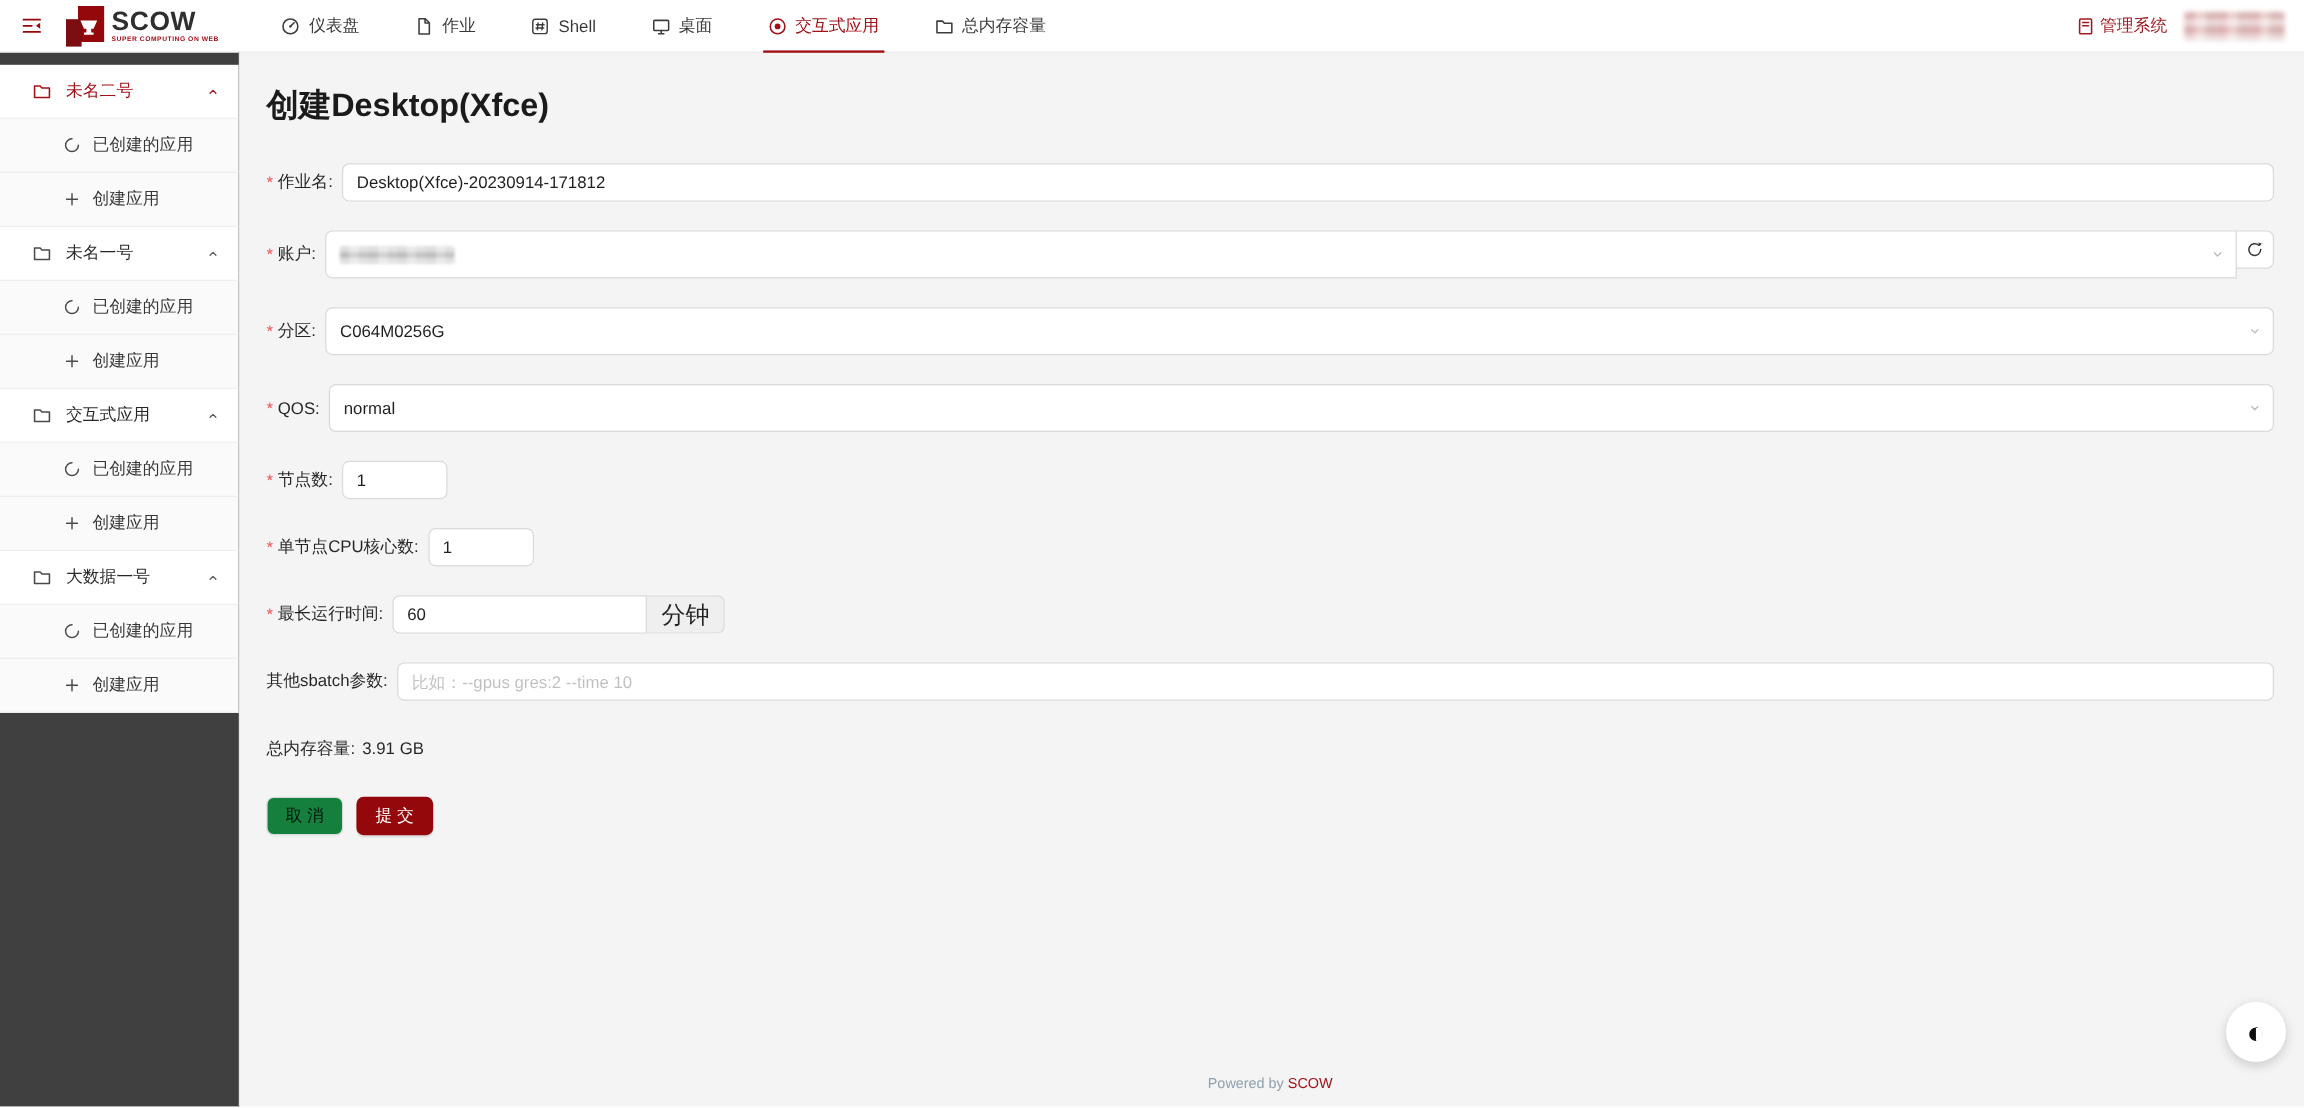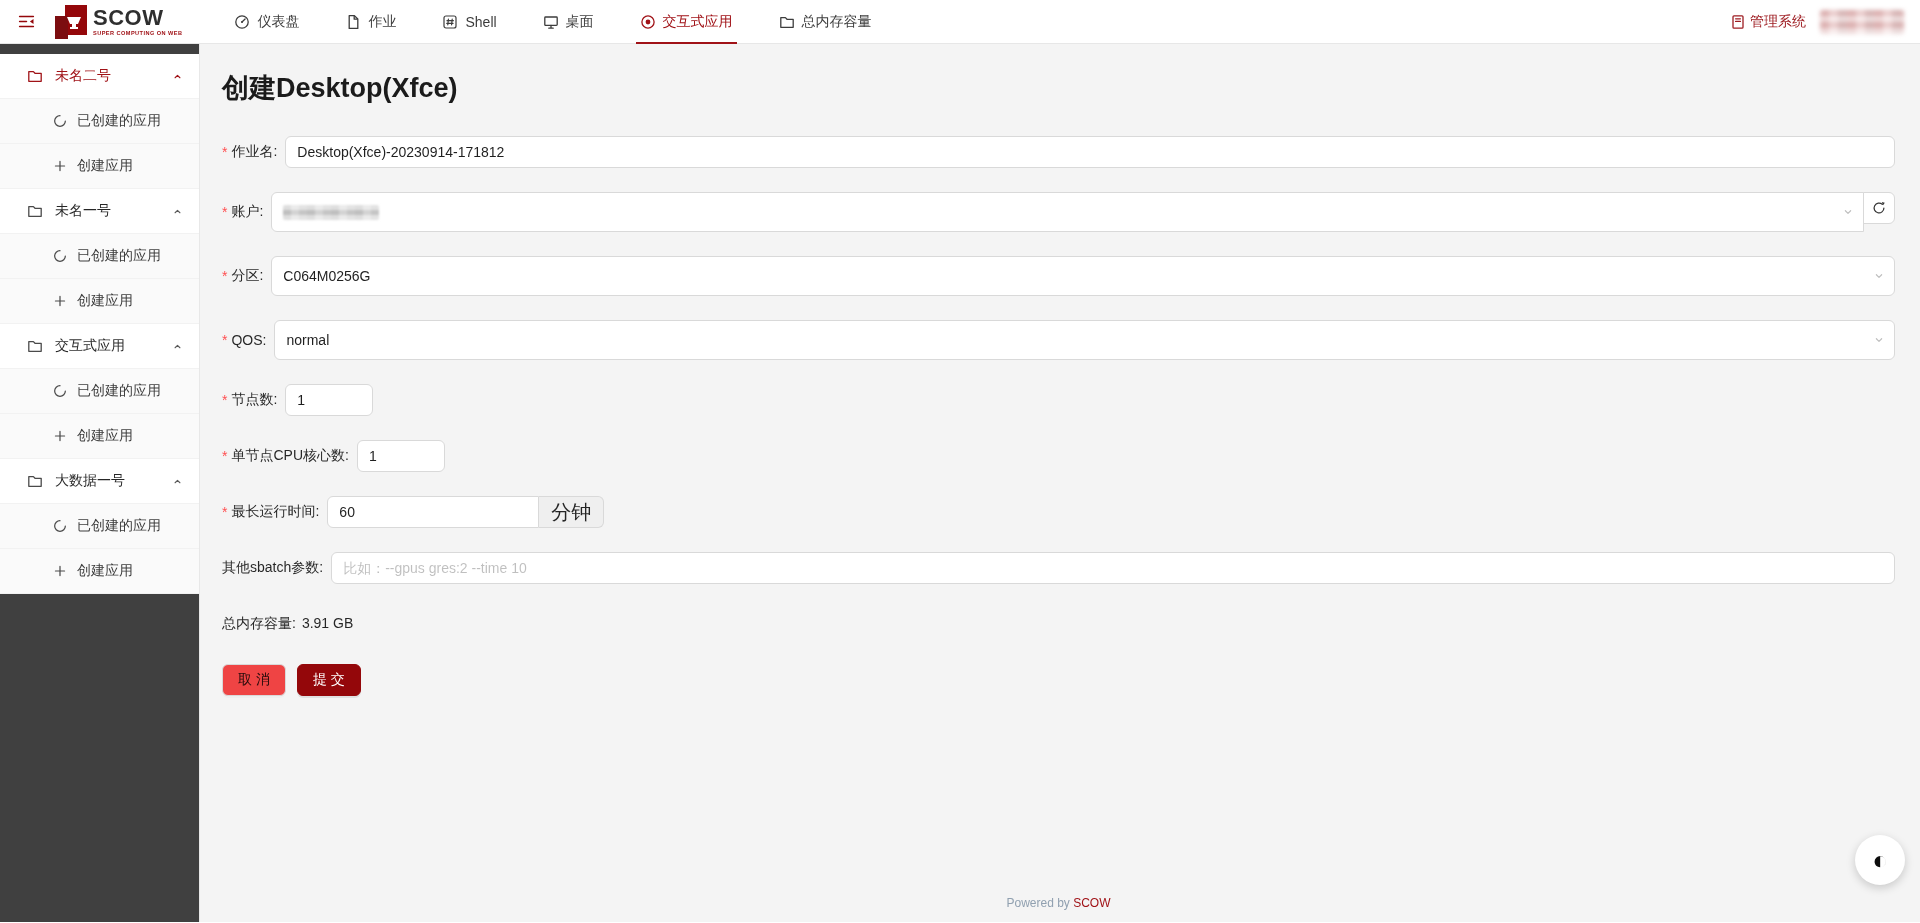--- a/index.html
+++ b/index.html
@@ -56,21 +56,21 @@
   .redacted-chip{width:96px;height:15px;border-radius:2px;filter:blur(1.3px);
     background-image:repeating-linear-gradient(0deg,rgba(255,255,255,.4) 0 5px,rgba(0,0,0,.05) 5px 10px),
                      repeating-linear-gradient(90deg,#c9c9c9 0 8px,#dedede 8px 16px,#d0d0d0 16px 24px);}
   .num-input{width:88px;}
   .time-input{width:212px;border-radius:6px 0 0 6px;}
   .addon{height:32px;box-sizing:border-box;border:1px solid #d9d9d9;border-left:none;border-radius:0 6px 6px 0;background:#efefef;display:flex;align-items:center;padding:0 12px;font-size:20px;color:rgba(0,0,0,.85);}
   .summary{display:flex;align-items:center;height:32px;margin-bottom:24px;font-size:14px;color:rgba(0,0,0,.85);}
   .summary .col1{width:412px;}
   .summary b{font-weight:400;margin-left:6px;}
   .btn-row{display:flex;align-items:center;}
-  .btn{height:32px;box-sizing:border-box;padding:0 15px;border-radius:6px;font-size:14px;cursor:pointer;border:1px solid #d9d9d9;background:#ef4444;color:rgba(0,0,0,.85);font-family:inherit;box-shadow:0 2px 0 rgba(0,0,0,.02);}
+  .btn{height:32px;box-sizing:border-box;padding:0 15px;border-radius:6px;font-size:14px;cursor:pointer;border:1px solid #d9d9d9;background:#15803d;color:rgba(0,0,0,.85);font-family:inherit;box-shadow:0 2px 0 rgba(0,0,0,.02);}
   .btn-primary{background:#94070a;border-color:#94070a;color:#fff;margin-left:11px;box-shadow:0 2px 0 rgba(0,0,0,.08);}
 
   .footer{text-align:center;padding:16px 0 12px;font-size:12px;color:#90a0b0;}
   .footer a{color:#a01217;text-decoration:none;cursor:pointer;}
 
   .theme-toggle{position:absolute;right:15px;bottom:38px;width:50px;height:50px;border-radius:50%;background:#fff;border:none;box-shadow:0 3px 10px rgba(0,0,0,.18);display:flex;align-items:center;justify-content:center;font-size:26px;line-height:1;color:#0d0d0d;cursor:pointer;}
 
   .ic{width:16px;height:16px;flex:none;}
   .ic.sm{width:14px;height:14px;}
   .defs{position:absolute;width:0;height:0;overflow:hidden;}

